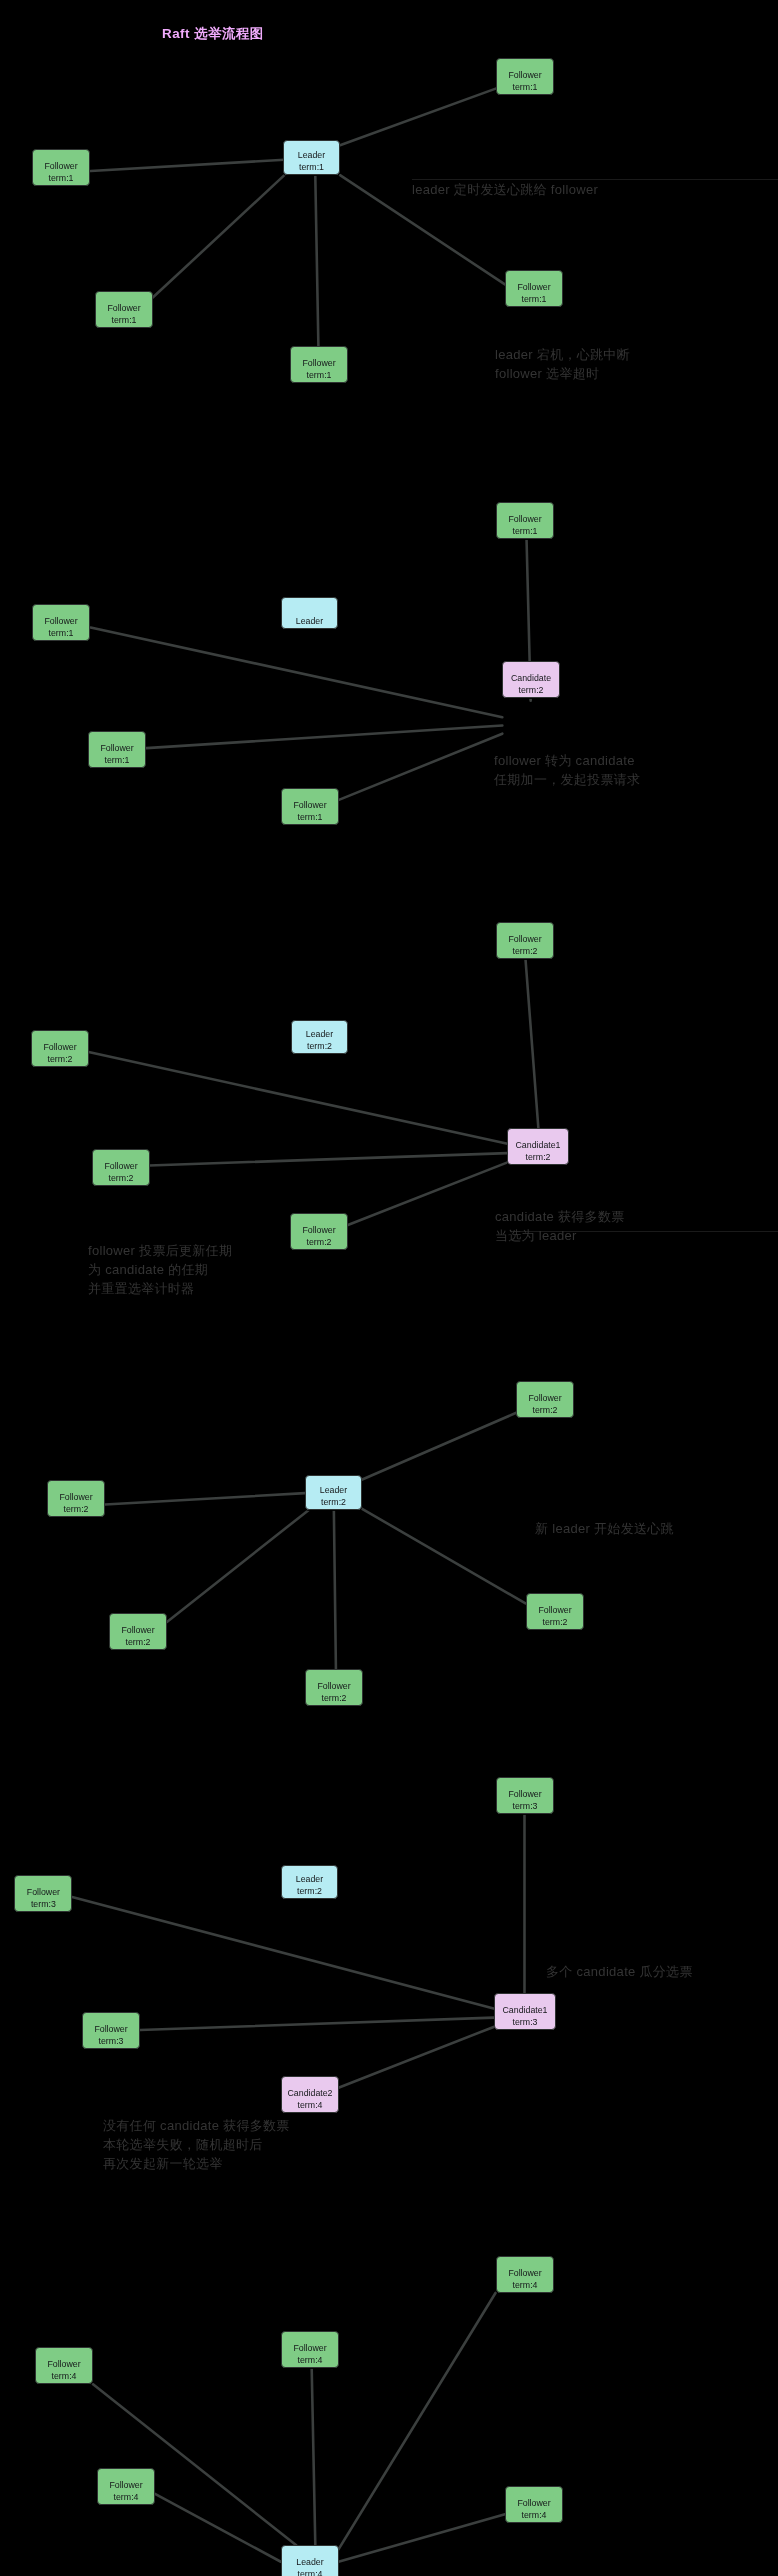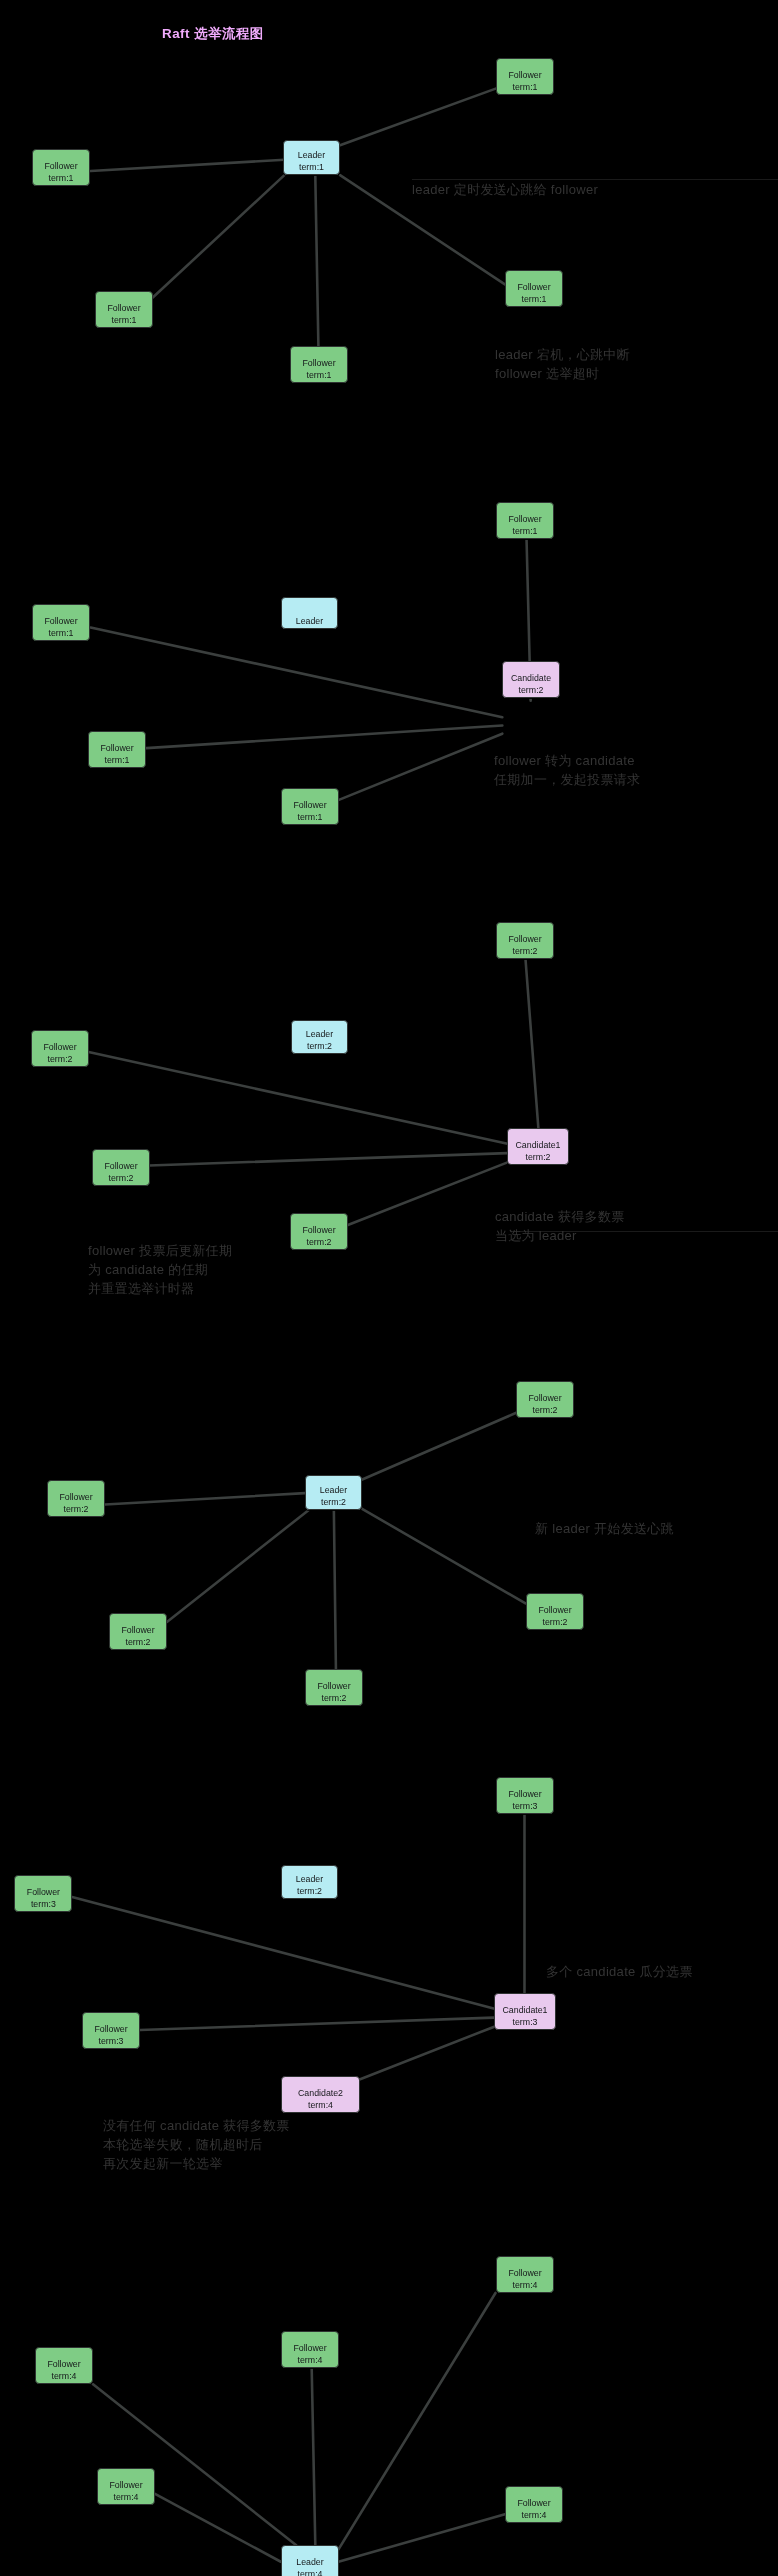--- a/index.html
+++ b/index.html
@@ -197,21 +197,21 @@
       <span class="ln">term:3</span>
     </div>
     <div class="node n-follower" style="left: 496px; top: 1777px; width: 58px; height: 37px;">
       <span class="ln">Follower</span>
       <span class="ln">term:3</span>
     </div>
     <div class="node n-follower" style="left: 82px; top: 2012px; width: 58px; height: 37px;">
       <span class="ln">Follower</span>
       <span class="ln">term:3</span>
     </div>
-    <div class="node n-candidate" style="left: 281px; top: 2076px; width: 79px; height: 37px;">
+    <div class="node n-candidate" style="left: 281px; top: 2076px; width: 58px; height: 37px;">
       <span class="ln">Candidate2</span>
       <span class="ln">term:4</span>
     </div>
     <div class="node n-candidate" style="left: 494px; top: 1993px; width: 62px; height: 37px;">
       <span class="ln">Candidate1</span>
       <span class="ln">term:3</span>
     </div>
     <div class="anno" style="left: 546px; top: 1963px;">多个 candidate 瓜分选票</div>
     <div class="anno" style="left: 103px; top: 2117px;">没有任何 candidate 获得多数票
 本轮选举失败，随机超时后

